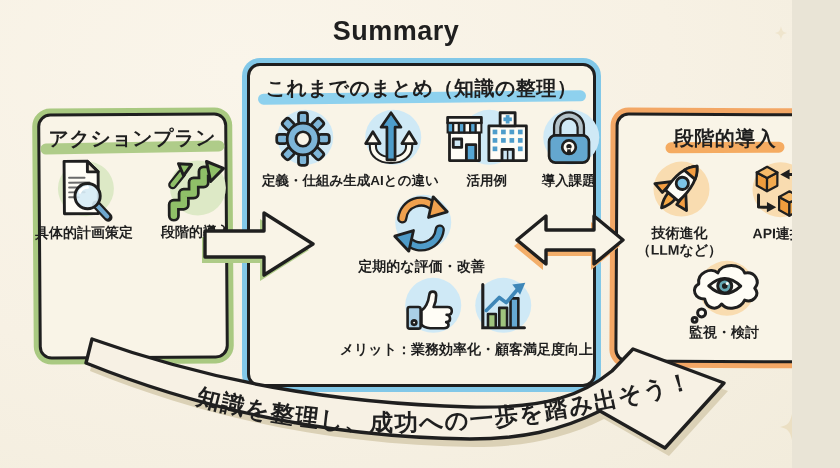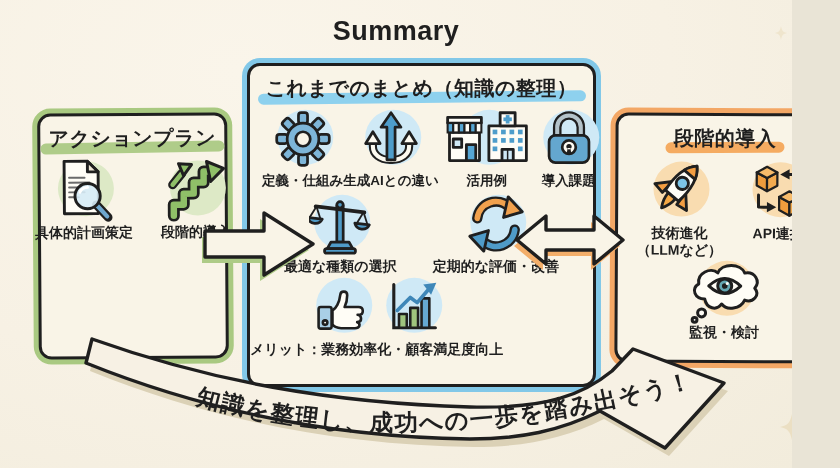--- a/index.html
+++ b/index.html
@@ -27,21 +27,21 @@
   .chip::before{content:"";position:absolute;width:56px;height:55px;left:50%;top:50%;
     transform:translate(-46%,-53%);border-radius:50%;background:var(--c);}
   .chip.wide{width:96px;}
   .chip svg{position:relative;}
   .c-green{--c:#dde9c6}.c-blue{--c:#cfe9f6}.c-orange{--c:#f9dcb0}
   .row{display:flex;align-items:flex-end;}
   .rowL1{justify-content:center;gap:28px;margin-top:6px;}
   .rowL2{justify-content:center;margin-top:7px;}
   .rowC1{justify-content:space-between;padding:0 12px;margin-top:5px;align-items:flex-end;}
   .rowC2{justify-content:center;gap:36px;margin-top:3px;}
-  .rowC3{justify-content:flex-start;margin-top:1px;}
+  .rowC3{justify-content:flex-end;margin-top:1px;}
   .merit-icons{display:flex;align-items:flex-end;gap:2px;}
   .rowR1{justify-content:center;gap:22px;margin-top:7px;align-items:flex-start;}
   .rowR2{justify-content:center;margin-top:0px;}
   .connector{position:absolute;}
   .banner-svg{position:absolute;left:0;top:0;pointer-events:none;}
   .banner-text{font-family:"Liberation Sans","DejaVu Sans",sans-serif;font-size:23.5px;font-weight:800;letter-spacing:1.5px;fill:#1f1f1f;}
   svg .ink{stroke:#1f1f1f;stroke-width:3;stroke-linejoin:round;stroke-linecap:round;}
 </style>
 </head>
 <body>
@@ -179,42 +179,20 @@
             <path d="M19,32 V19 A13,13 0 0 1 45,19 V32" fill="none" stroke="#b4c3ca" stroke-width="4.5" stroke-linecap="round"></path>
             <rect class="ink" x="10" y="28" width="44" height="30" rx="7" fill="#64a7cf"></rect>
             <circle class="ink" cx="32" cy="41" r="7.5" fill="#fdfaf2" stroke-width="2.5"></circle>
             <path d="M32,37.5 a3,3 0 1 0 0.01,0 M30.5,42 h3 l1,6 h-5 Z" fill="#1f1f1f"></path>
           </svg>
         </span>
         <figcaption class="cap small">導入課題</figcaption>
       </figure>
     </div>
     <div class="row rowC2">
-      <figure class="item">
-        <span class="chip c-blue">
-          <svg width="62" height="62" viewBox="0 0 68 68">
-            <rect class="ink" x="30.5" y="14" width="7" height="40" fill="#4f9bc8" stroke-width="2.6"></rect>
-            <g transform="rotate(7 34 18)">
-              <line x1="7" y1="18" x2="61" y2="18" stroke="#1f1f1f" stroke-width="4" stroke-linecap="round"></line>
-              <g stroke="#1f1f1f" stroke-width="2">
-                <line x1="8" y1="18" x2="2" y2="31"></line>
-                  <line x1="8" y1="18" x2="14" y2="31"></line>
-                <line x1="60" y1="18" x2="54" y2="31"></line>
-                  <line x1="60" y1="18" x2="66" y2="31"></line>
-              </g>
-              <path class="ink" d="M0,31 A8.5,8.5 0 0 0 16,31 Z" fill="#4f9bc8" stroke-width="2.4"></path>
-              <path class="ink" d="M52,31 A8.5,8.5 0 0 0 68,31 Z" fill="#4f9bc8" stroke-width="2.4"></path>
-            </g>
-            <circle class="ink" cx="34" cy="13" r="3.5" fill="#4f9bc8" stroke-width="2.4"></circle>
-            <path class="ink" d="M24,54 h20 l4,7 h-28 Z" fill="#4f9bc8" stroke-width="2.6"></path>
-            <rect class="ink" x="17" y="61" width="34" height="5" rx="2.5" fill="#4f9bc8" stroke-width="2.4"></rect>
-          </svg>
-        </span>
-        <figcaption class="cap">最適な種類の選択</figcaption>
-      </figure>
       <figure class="item">
         <span class="chip c-blue">
           <svg width="60" height="60" viewBox="0 0 64 64">
             <path d="M12,26 A20,20 0 0 1 46,14" fill="none" stroke="#1f1f1f" stroke-width="11" stroke-linecap="round"></path>
             <path d="M12,26 A20,20 0 0 1 46,14" fill="none" stroke="#f0a14e" stroke-width="6" stroke-linecap="round"></path>
             <polygon class="ink" points="45,3 60,19 40,25" fill="#f0a14e" stroke-width="2.6"></polygon>
             <path d="M52,38 A20,20 0 0 1 18,50" fill="none" stroke="#1f1f1f" stroke-width="11" stroke-linecap="round"></path>
             <path d="M52,38 A20,20 0 0 1 18,50" fill="none" stroke="#4f9bc8" stroke-width="6" stroke-linecap="round"></path>
             <polygon class="ink" points="19,61 4,45 24,39" fill="#4f9bc8" stroke-width="2.6"></polygon>
           </svg>

